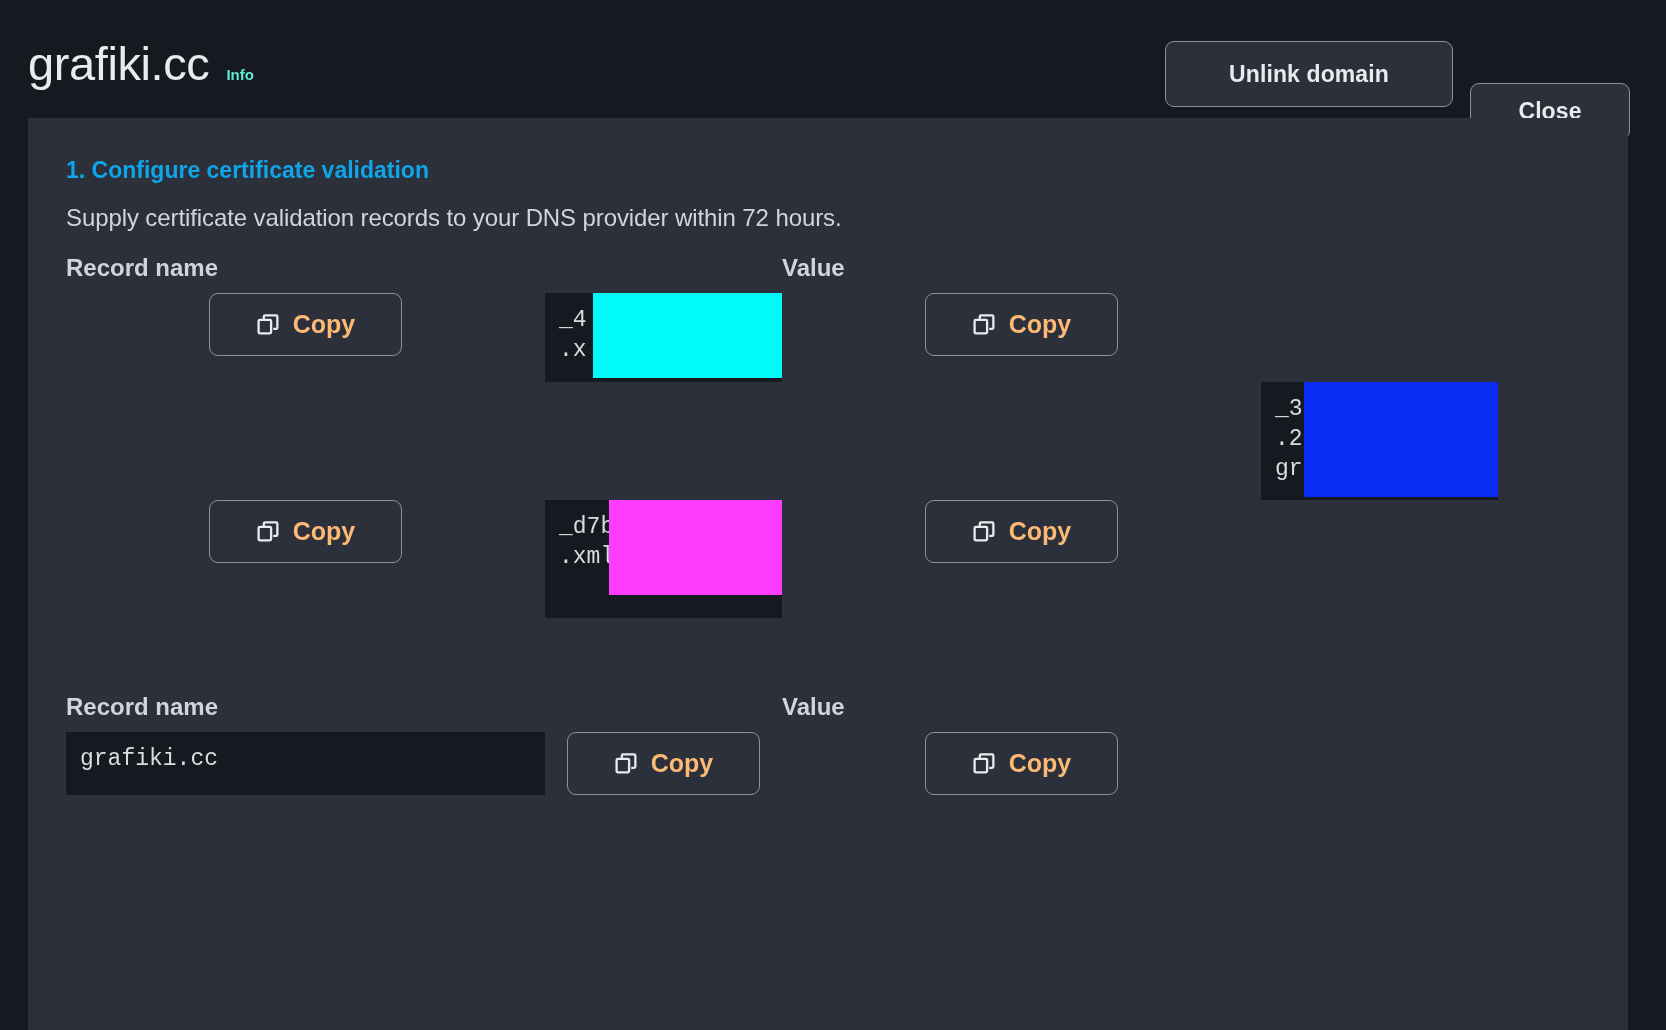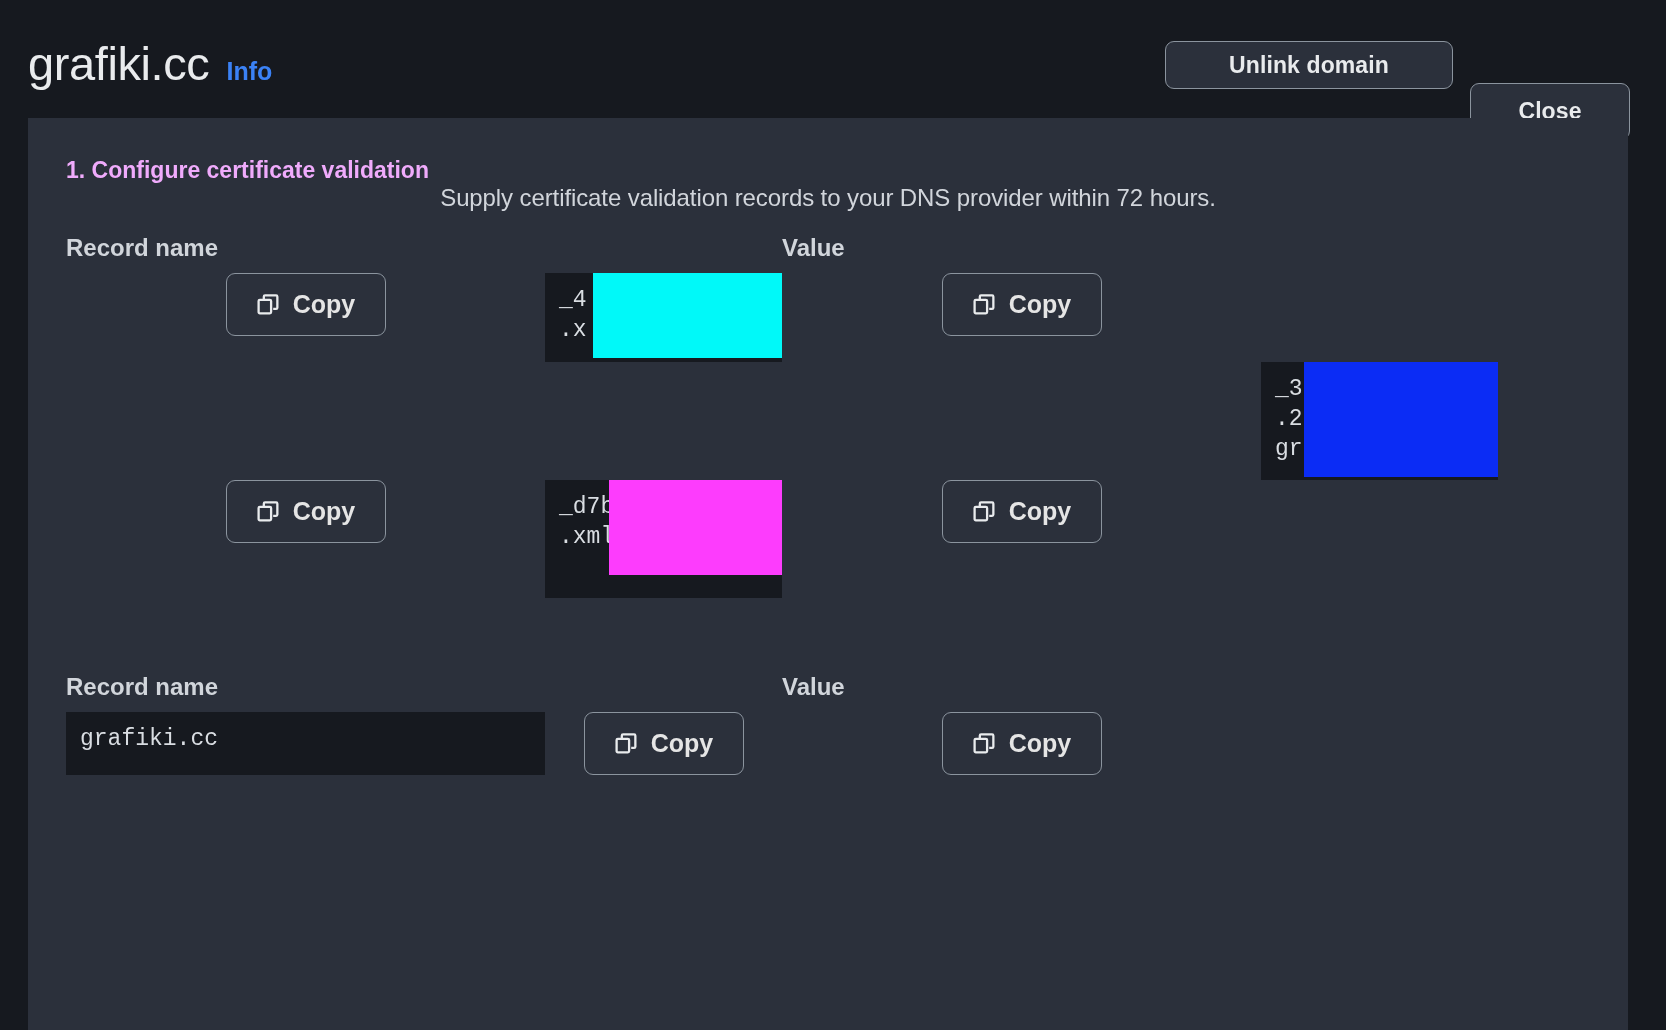--- a/index.html
+++ b/index.html
@@ -36,23 +36,23 @@
 
   .page-title {
     font-size: 47px;
     font-weight: 400;
     color: #e9ebed;
     letter-spacing: -0.4px;
     line-height: 1;
   }
 
   .info-link {
-    font-size: 25px;
-    font-weight: 700;
-    color: #3b82f6;
+    font-size: 15px;
+    font-weight: 700;
+    color: #5eead4;
     line-height: 1;
     cursor: pointer;
   }
 
   .topbar-actions {
     position: absolute;
     right: 36px;
     top: 41px;
     display: flex;
     gap: 17px;
@@ -66,21 +66,21 @@
     font-family: "Liberation Sans", sans-serif;
     font-size: 23px;
     font-weight: 700;
     letter-spacing: 0.1px;
     cursor: pointer;
     display: inline-flex;
     align-items: center;
     justify-content: center;
   }
 
-  .btn-unlink { width: 288px; height: 48px; }
+  .btn-unlink { width: 288px; height: 66px; }
   .btn-close  { width: 160px; height: 57px; margin-top: 42px; }
 
   
   .panel {
     position: absolute;
     left: 28px;
     top: 118px;
     width: 1600px;
     height: 912px;
     background: #2b303b;
@@ -108,30 +108,30 @@
   }
 
   
   .section { }
   .section-1 { padding-top: 39px; }
   .section-2 { padding-top: 53px; }
 
   .section-title {
     font-size: 23px;
     font-weight: 700;
-    color: #f0abfc;
+    color: #0ea5e9;
     letter-spacing: 0;
   }
 
   .section-desc {
+    margin-top: 20px;
     font-size: 24px;
     font-weight: 400;
     color: #d1d5db;
     letter-spacing: -0.1px;
-    text-align: center;
   }
 
   
   .record-grid {
     margin-top: 22px;
     display: grid;
     grid-template-columns: 479px 237px 479px 237px;
     column-gap: 0;
   }
 
@@ -163,26 +163,26 @@
   }
 
   .copy-cell {
     display: flex;
     align-items: flex-start;
     justify-content: center;
     padding-top: 0;
   }
 
   .btn-copy {
-    width: 160px;
+    width: 193px;
     height: 63px;
     background: #2b303b;
     border: 1px solid #8b949e;
     border-radius: 9px;
-    color: #e5e5e5;
+    color: #fdba74;
     font-family: "Liberation Sans", sans-serif;
     font-size: 25px;
     font-weight: 700;
     display: inline-flex;
     align-items: center;
     justify-content: center;
     gap: 12px;
     cursor: pointer;
   }
 

